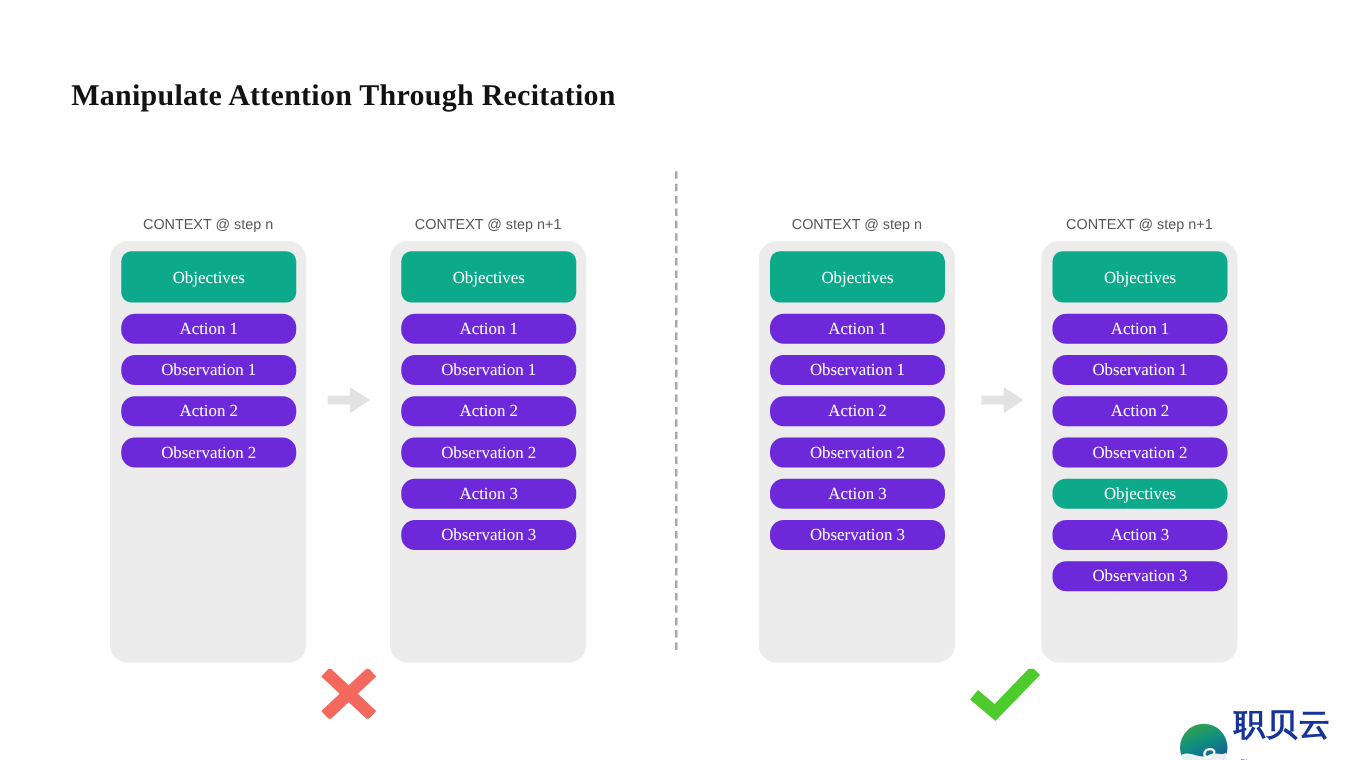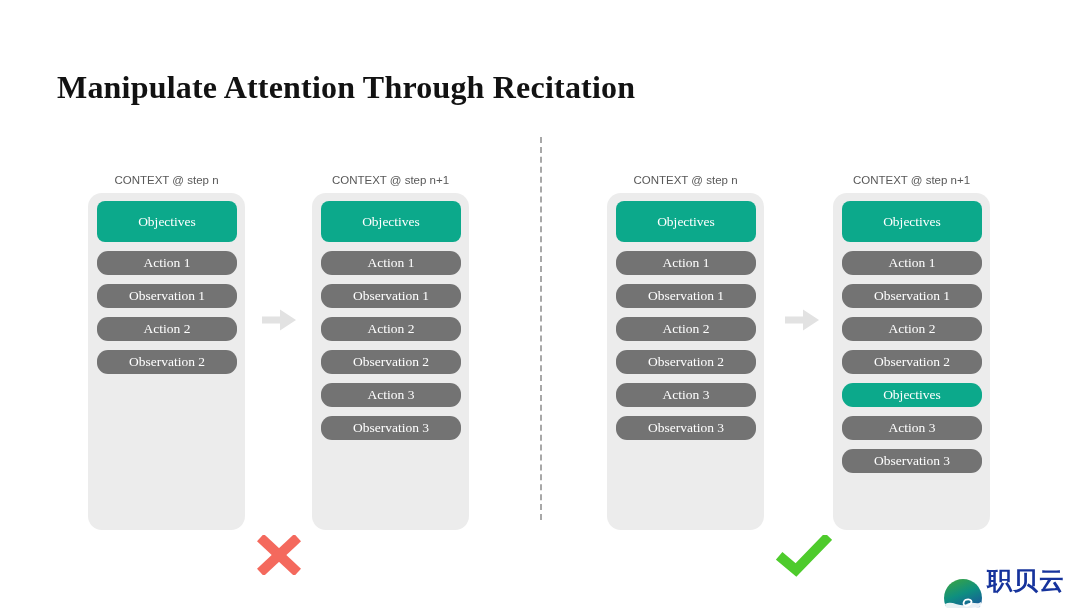--- a/index.html
+++ b/index.html
@@ -9,21 +9,21 @@
     position: relative;
     font-family: "Liberation Sans", sans-serif;
     overflow: hidden;
   }
 
   .slide-title {
     position: absolute;
     left: 57px; top: 48px;
     font-family: "Liberation Serif", serif;
     font-weight: 700;
-    font-size: 32px;
+    font-size: 24px;
     color: #121212;
     letter-spacing: 0.2px;
   }
 
   .col {
     position: absolute;
     top: 141px;
     width: 157px;
   }
   .col-1 { left: 88px; }
@@ -60,21 +60,21 @@
     font-size: 13.5px;
     white-space: nowrap;
     overflow: hidden;
   }
   .box.tall {
     height: 41px;
     line-height: 41px;
     border-radius: 8px;
   }
   .box.objectives { background: #0ca98b; }
-  .box.step { background: #737373; }
+  .box.step { background: #6d28d9; }
 
   .flow-arrow {
     position: absolute;
     top: 309px;
   }
   .flow-arrow-1 { left: 262px; }
   .flow-arrow-2 { left: 785px; }
 
   .divider {
     position: absolute;

